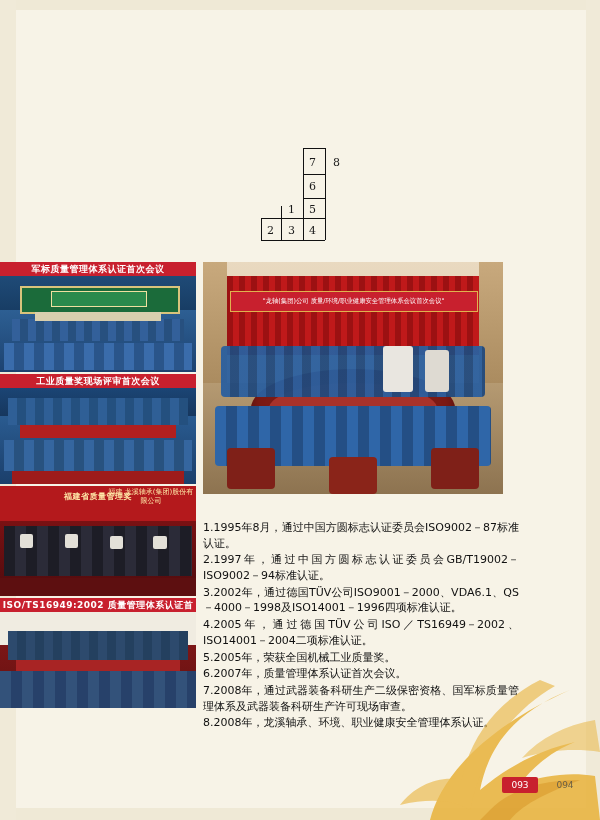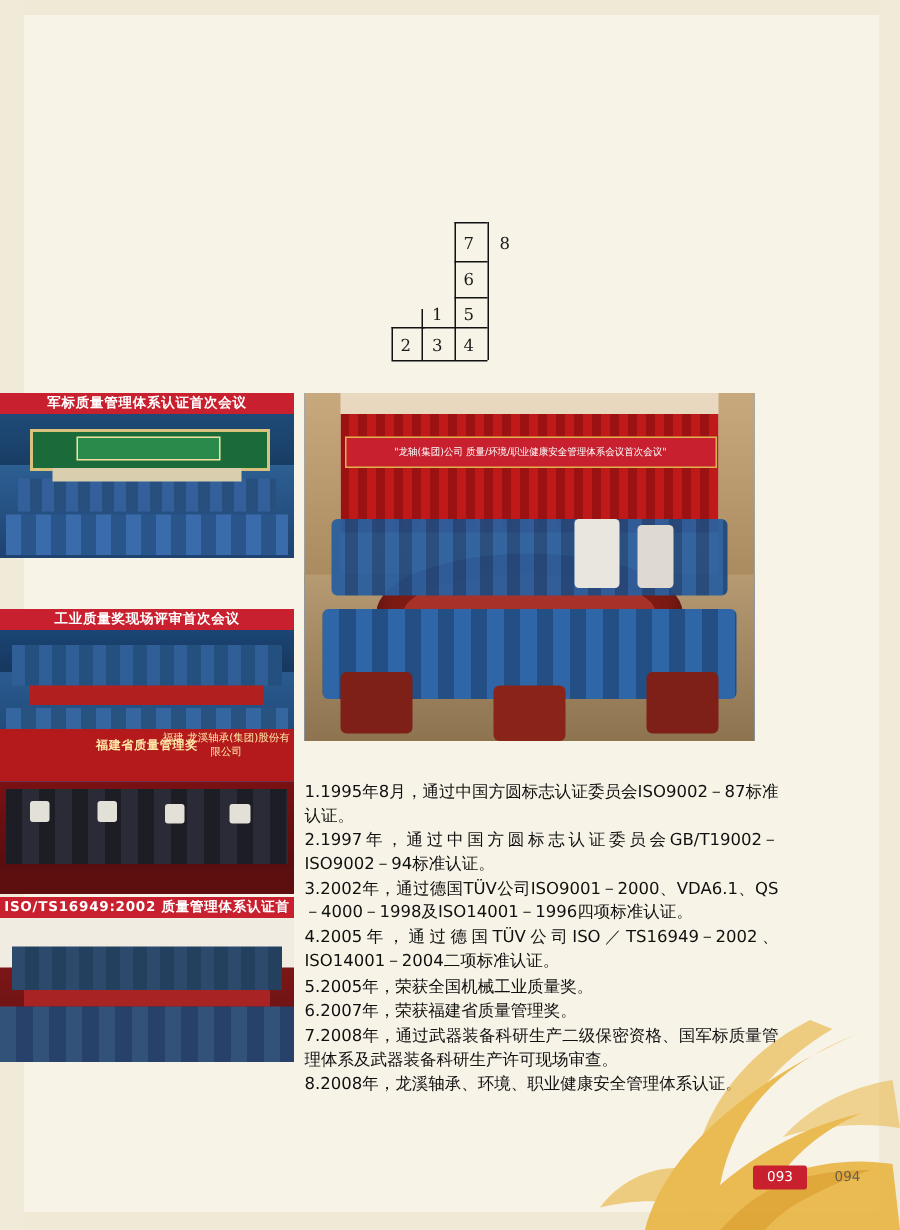--- a/index.html
+++ b/index.html
@@ -20,21 +20,21 @@
   .key-map .cell{position:absolute;font-size:11px;color:#1a1a1a;font-family:"DejaVu Serif","Liberation Serif",serif;}
   .key-map .vline{position:absolute;width:1px;background:#111;}
   .key-map .hline{position:absolute;height:1px;background:#111;}
 
   
   .photo{position:absolute;overflow:hidden;}
   .photo .cap{position:absolute;left:0;top:0;width:100%;box-sizing:border-box;color:#fff;font-size:9px;line-height:14px;font-weight:bold;text-align:center;letter-spacing:.5px;}
 
   
   #photo2{left:0px;top:262px;width:196px;height:110px;background:#0d2a4a;}
-  #photo3{left:0px;top:374px;width:196px;height:110px;background:#122d52;margin-top:32px;}
+  #photo3{left:0px;top:374px;width:196px;height:110px;background:#122d52;}
   #photo4{left:0px;top:486px;width:196px;height:110px;background:#3b82f6;}
   #photo5{left:0px;top:598px;width:196px;height:110px;background:#8c1b1b;}
   #photo1{left:203px;top:262px;width:300px;height:232px;background:#1b3f6e;}
 
   
   .caption-list{position:absolute;left:203px;top:520px;width:316px;font-size:11px;line-height:15.6px;color:#111;font-family:"DejaVu Sans","Liberation Sans",sans-serif;}
   .caption-list .item{margin-bottom:1.2px;text-align:justify;}
 
   
   .ornament{position:absolute;right:0;bottom:0;width:230px;height:140px;overflow:hidden;}
@@ -153,21 +153,21 @@
   <div style="position:absolute;left:8%;top:56%;width:84%;height:10%;background:#a82424;"></div>
   <div style="position:absolute;left:0%;top:66%;width:100%;height:34%;background:repeating-linear-gradient(90deg,#33527a 0 11px,#27416a 11px 22px);"></div>
 </div>
 
 <div class="caption-list">
   <div class="item">1.1995年8月，通过中国方圆标志认证委员会ISO9002－87标准认证。</div>
   <div class="item">2.1997年，通过中国方圆标志认证委员会GB/T19002－ISO9002－94标准认证。</div>
   <div class="item">3.2002年，通过德国TÜV公司ISO9001－2000、VDA6.1、QS－4000－1998及ISO14001－1996四项标准认证。</div>
   <div class="item">4.2005年，通过德国TÜV公司ISO／TS16949－2002、ISO14001－2004二项标准认证。</div>
   <div class="item">5.2005年，荣获全国机械工业质量奖。</div>
-  <div class="item">6.2007年，荣获福建省质量管理奖。</div>
+  <div class="item">6.2007年，质量管理体系认证首次会议。</div>
   <div class="item">7.2008年，通过武器装备科研生产二级保密资格、国军标质量管理体系及武器装备科研生产许可现场审查。</div>
   <div class="item">8.2008年，龙溪轴承、环境、职业健康安全管理体系认证。</div>
 </div>
 
 <div class="ornament">
   <svg width="230" height="140" viewBox="0 0 230 140" xmlns="http://www.w3.org/2000/svg">
     <g fill="#e8b23a" opacity="0.85">
       <path d="M200 10 C150 30 120 60 110 110 C140 85 170 70 205 62 C185 70 165 84 150 104 C175 95 200 92 225 96 L230 140 L60 140 C70 100 110 50 200 10 Z"></path>
       <path d="M170 0 C130 20 100 55 92 100 C70 95 45 105 30 125 C60 118 85 120 100 130 C110 80 135 35 185 6 Z" opacity="0.7"></path>
       <path d="M225 40 C195 45 170 58 152 78 C178 70 205 68 230 72 Z" opacity="0.6"></path>

